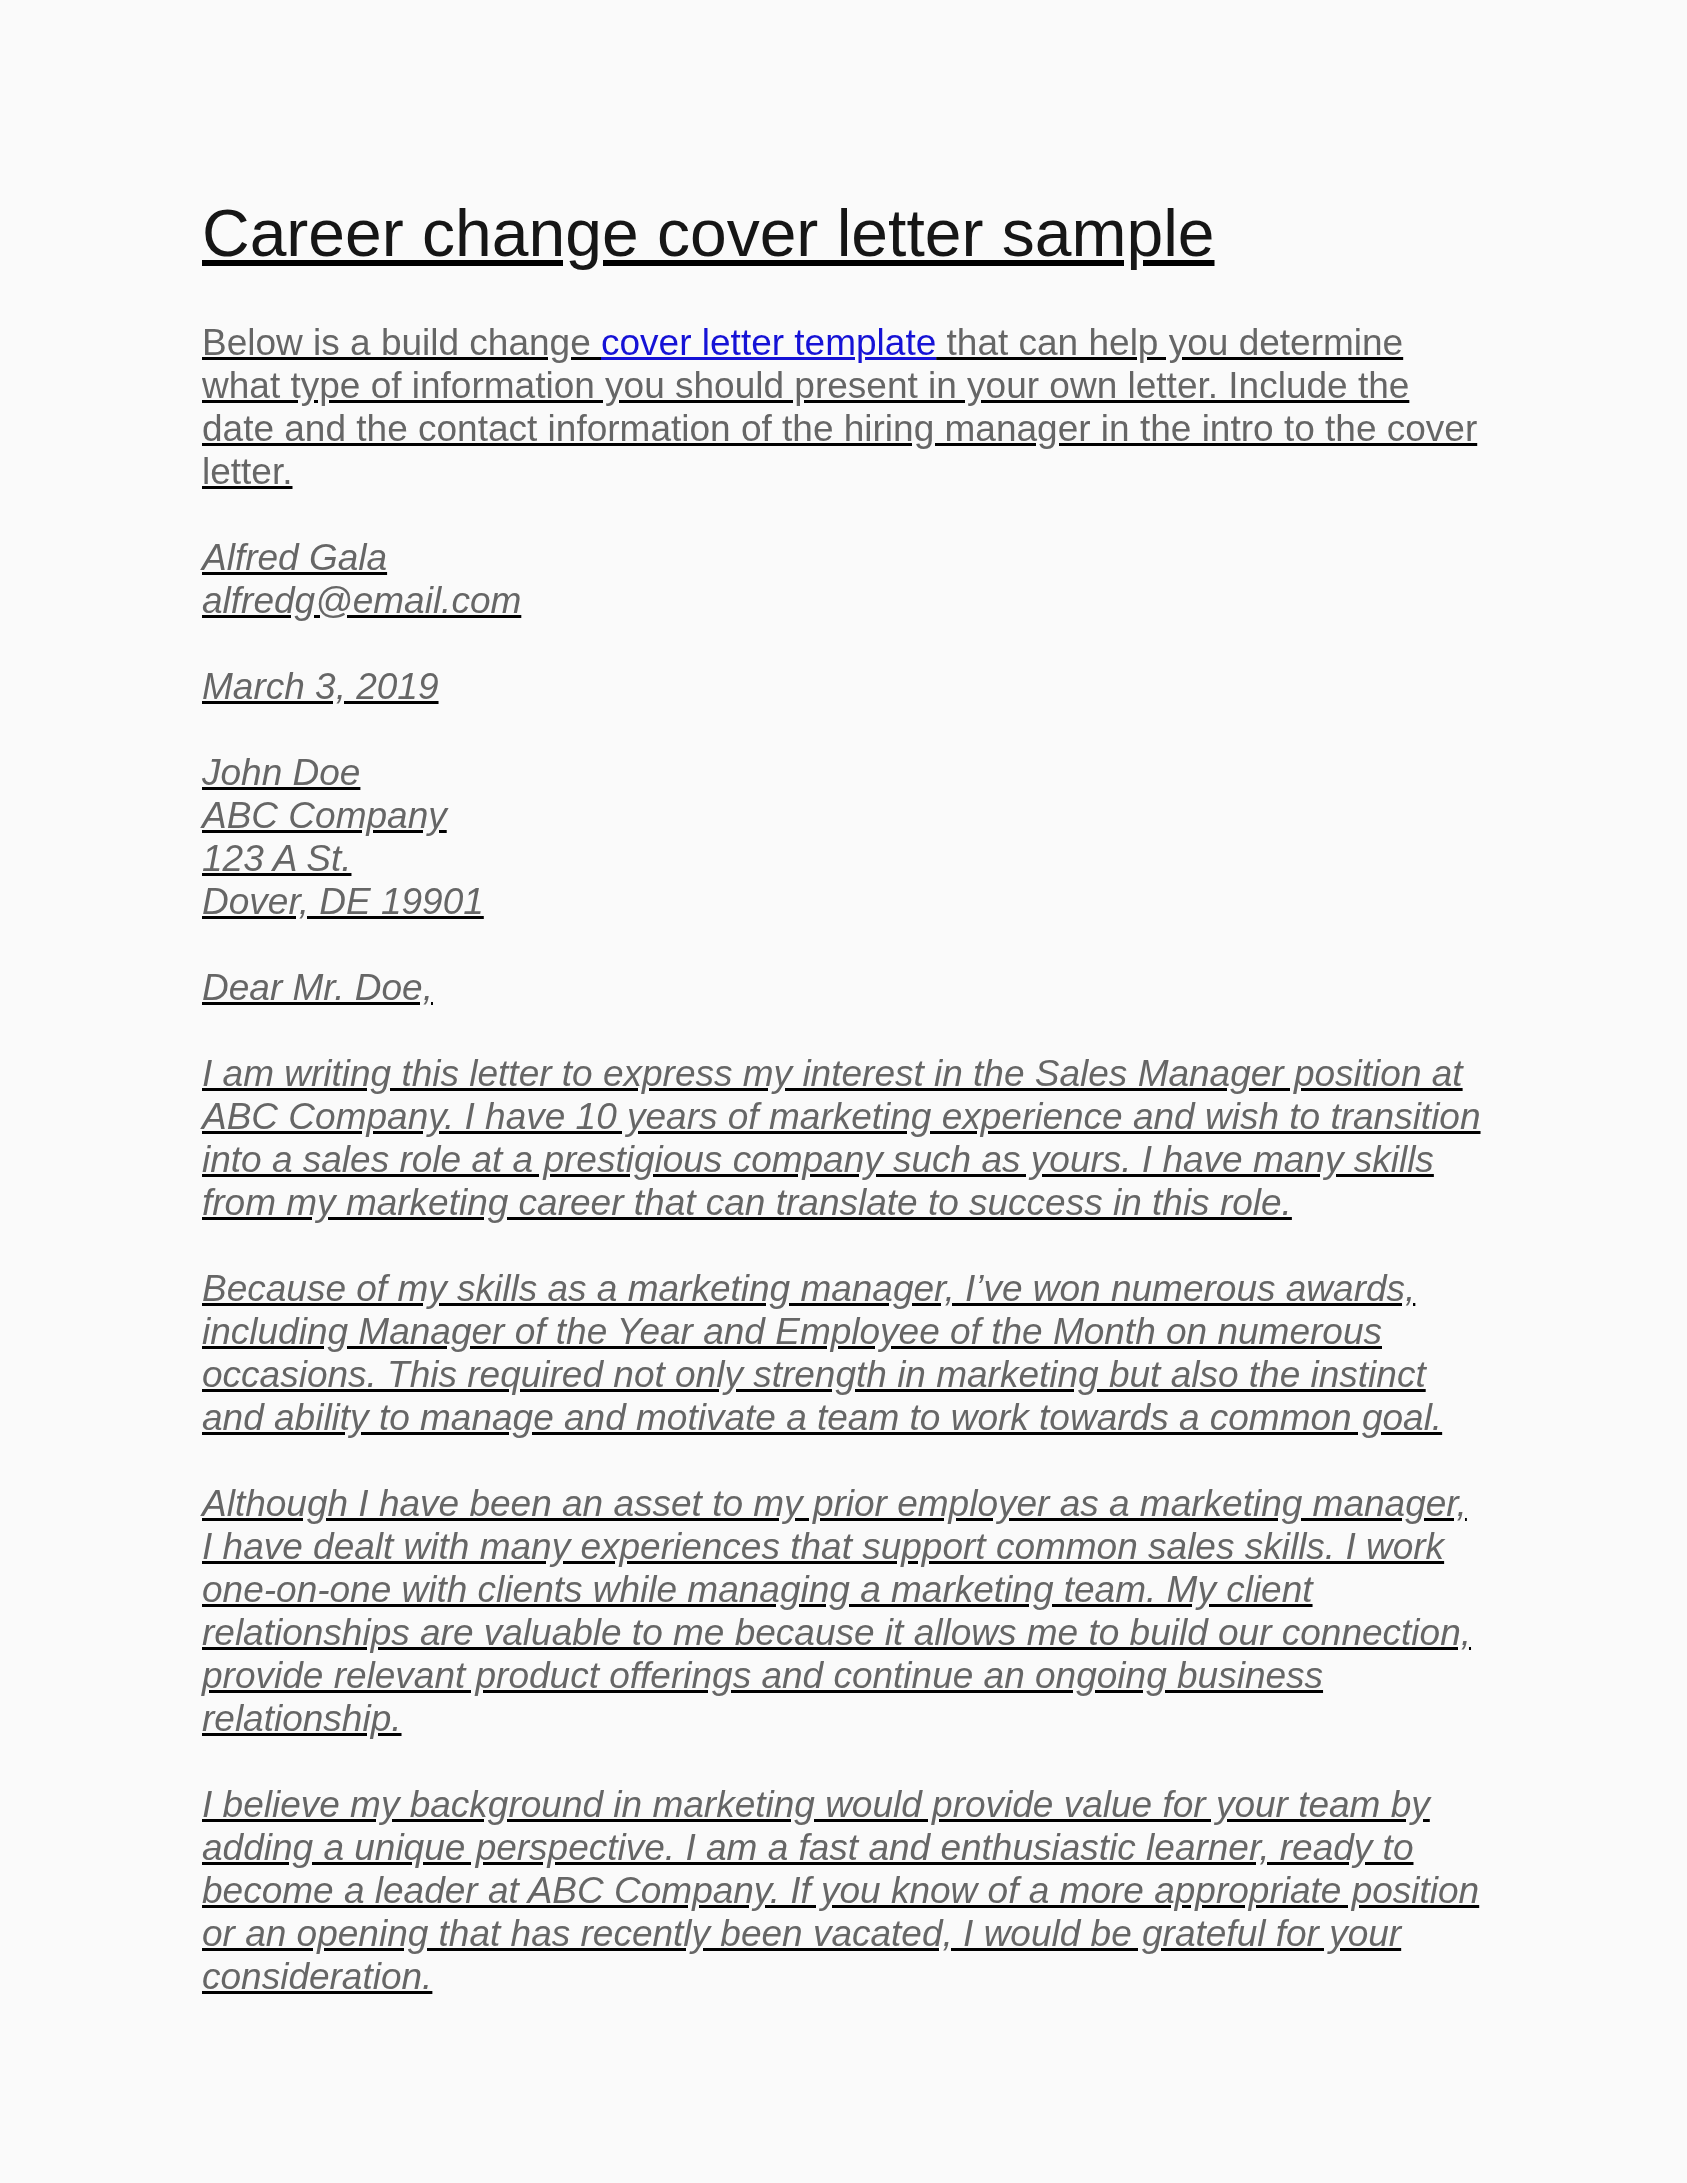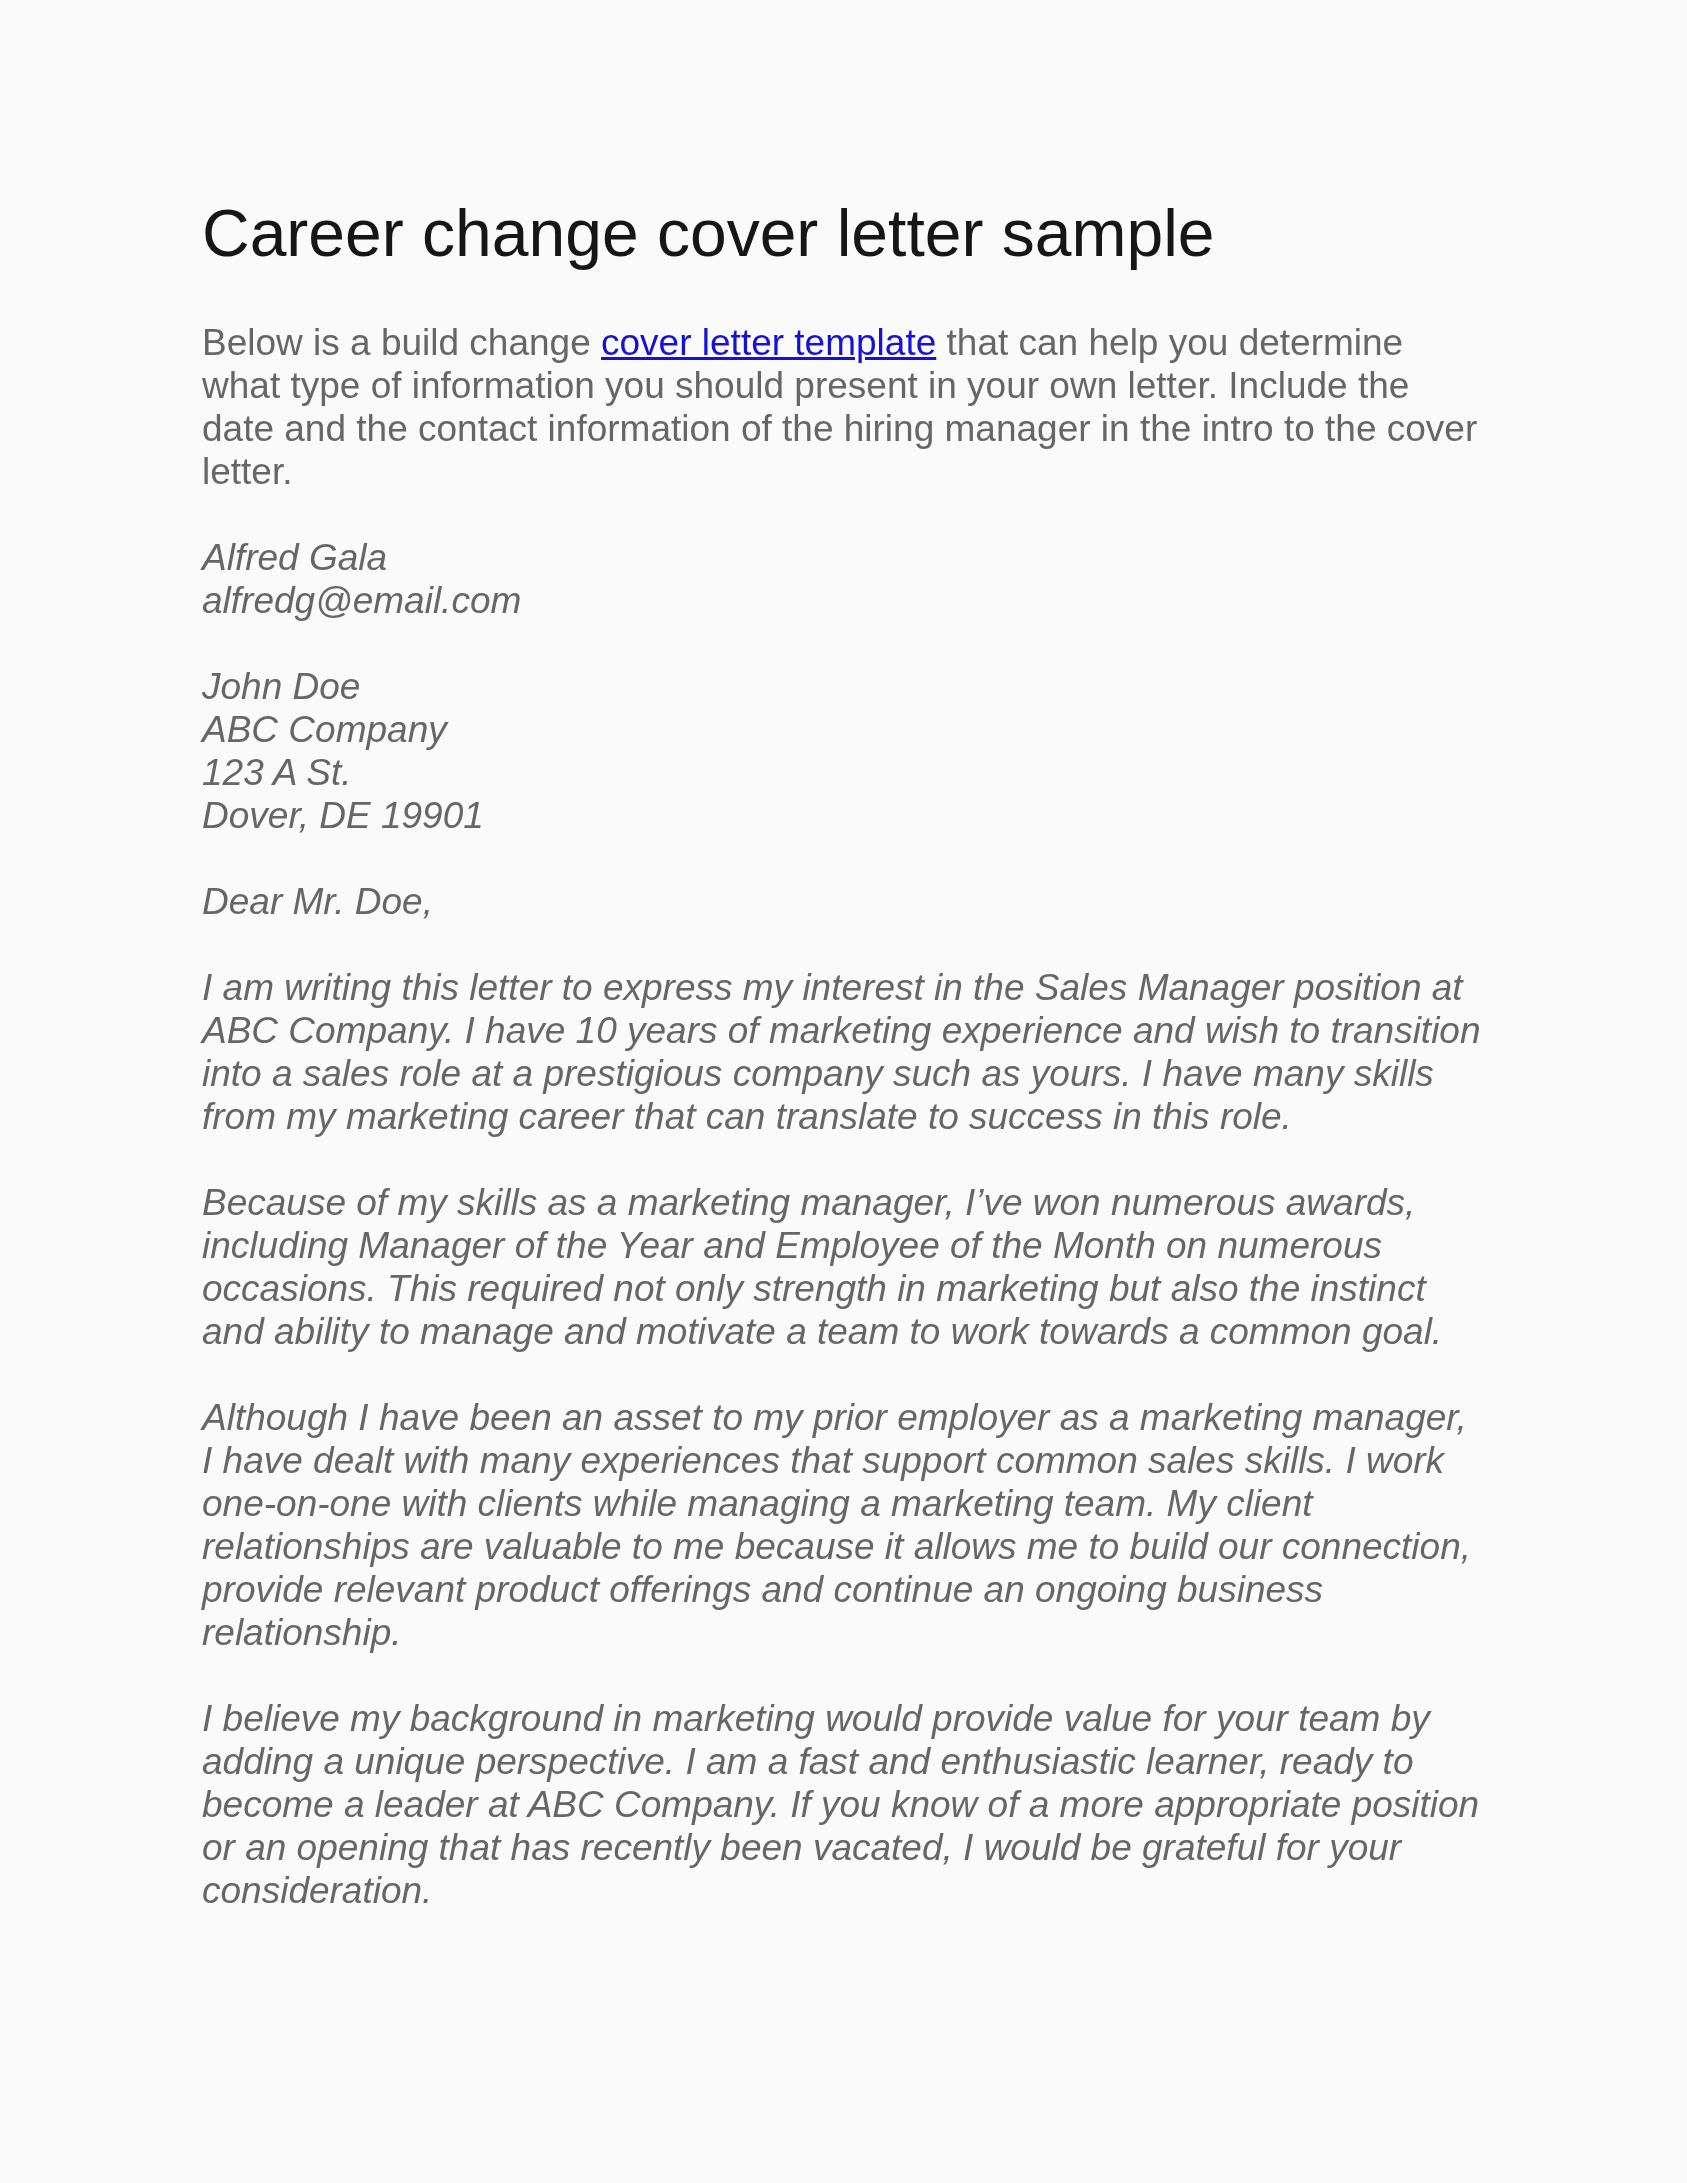--- a/index.html
+++ b/index.html
@@ -16,20 +16,21 @@
     background: var(--background);
     font-family: "Liberation Sans", "DejaVu Sans", sans-serif;
     overflow: hidden;
     position: relative;
   }
   .doc-content {
     position: absolute;
     left: 202px;
     top: 199px;
     width: 1293px;
+    text-decoration: underline;
   }
   h1.doc-title {
     font-size: 66px;
     line-height: 68px;
     font-weight: 400;
     letter-spacing: 0;
     color: var(--title);
     margin: 0 0 54px 0;
   }
   p.para {
@@ -57,20 +58,21 @@
   <h1 class="doc-title">Career change cover letter sample</h1>
 
   <p class="para"><span>Below is a build change </span><a class="doc-link">cover letter template</a><span> that can help you determine
 what type of information you should present in your own letter. Include the
 date and the contact information of the hiring manager in the intro to the cover
 letter.</span></p>
 
   <p class="para italic">Alfred Gala
 alfredg@email.com</p>
 
+  <p class="para italic">March 3, 2019</p>
 
   <p class="para italic">John Doe
 ABC Company
 123 A St.
 Dover, DE 19901</p>
 
   <p class="para italic">Dear Mr. Doe,</p>
 
   <p class="para italic">I am writing this letter to express my interest in the Sales Manager position at
 ABC Company. I have 10 years of marketing experience and wish to transition

